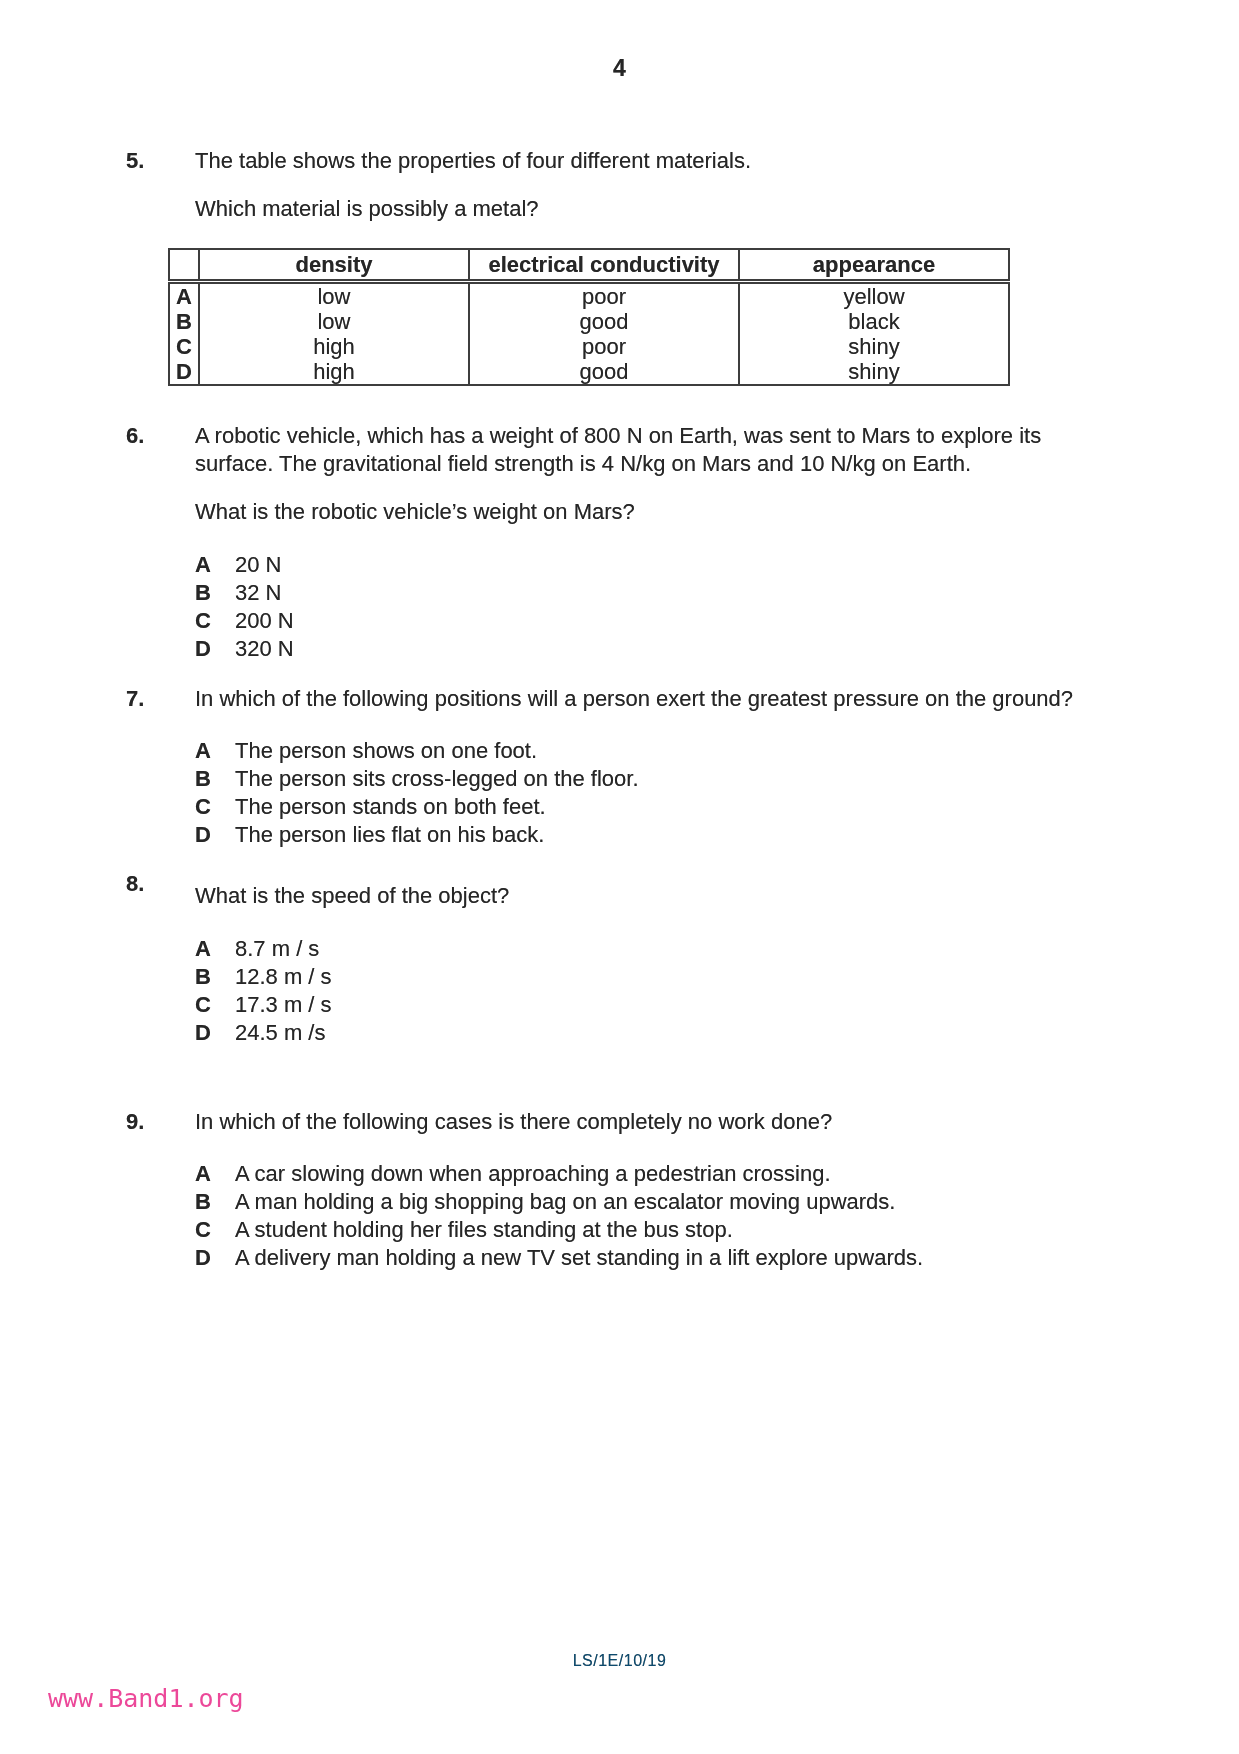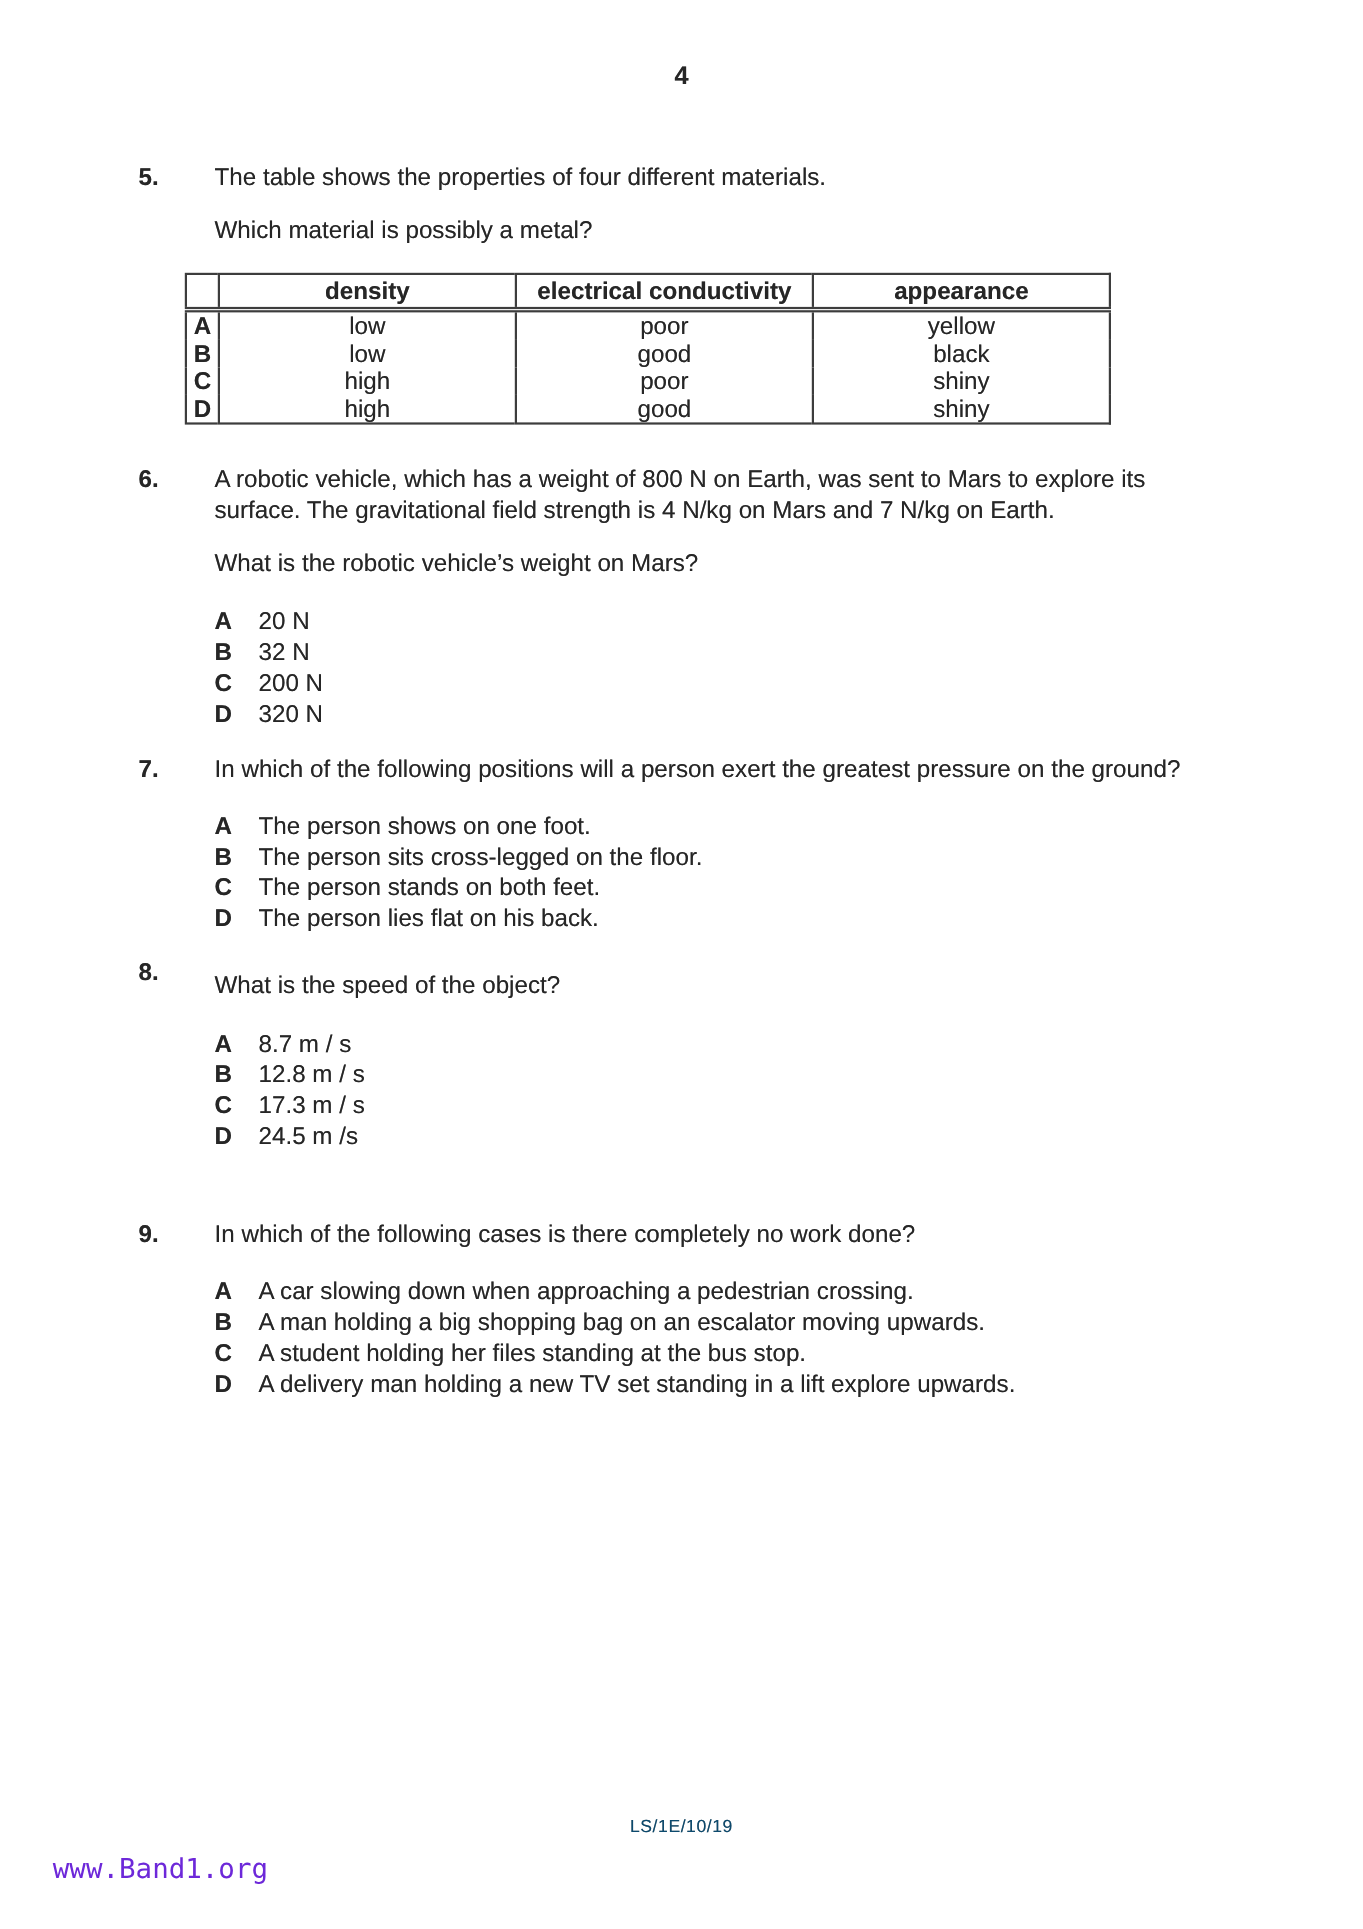--- a/index.html
+++ b/index.html
@@ -54,21 +54,21 @@
   col.c-data{width:270px;}
 
   .footer-code{
     position:absolute;top:1652px;left:0;width:100%;
     text-align:center;font-size:16px;color:#0c4a6e;
     letter-spacing:0.5px;
   }
   .watermark{
     position:absolute;top:1684px;left:48px;
     font-family:"DejaVu Sans Mono", monospace;
-    font-size:25px;color:#6d28d9;
+    font-size:25px;color:#ec4899;
     text-shadow:none;
   }
 </style>
 </head>
 <body>
 
 <div id="page">
 
   <div class="page-num">4</div>
 
@@ -117,21 +117,21 @@
         </tr>
       </tbody>
         </table>
     </div>
   </div>
 
   <div class="question" style="top:422px">
     <span class="qnum">6.</span>
     <div class="qbody">
       <div class="qline">A robotic vehicle, which has a weight of 800 N on Earth, was sent to Mars to explore its</div>
-      <div class="qline">surface. The gravitational field strength is 4 N/kg on Mars and 7 N/kg on Earth.</div>
+      <div class="qline">surface. The gravitational field strength is 4 N/kg on Mars and 10 N/kg on Earth.</div>
       <div class="subq">What is the robotic vehicle’s weight on Mars?</div>
       <div class="options">
         <div class="opt">
           <span class="letter">A</span>
           <span class="text">20 N</span>
         </div>
         <div class="opt">
           <span class="letter">B</span>
           <span class="text">32 N</span>
         </div>

